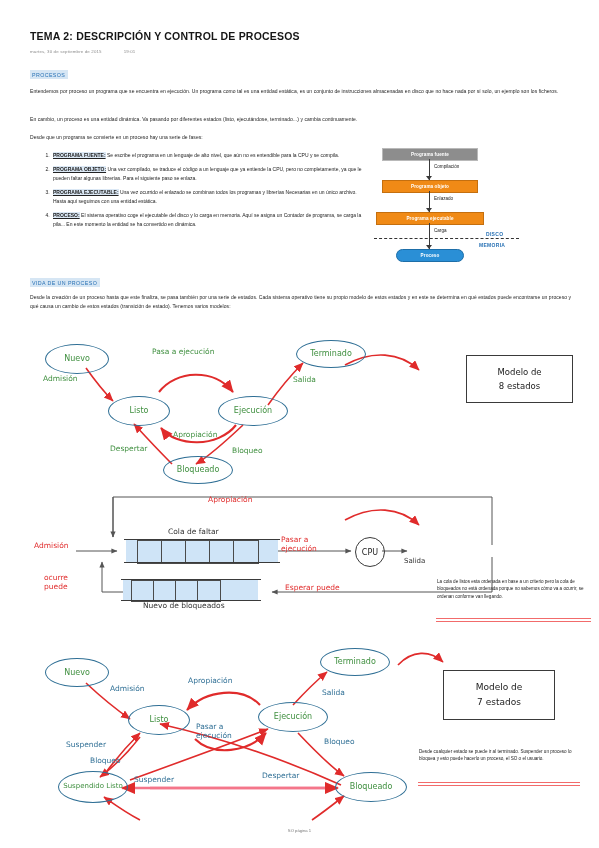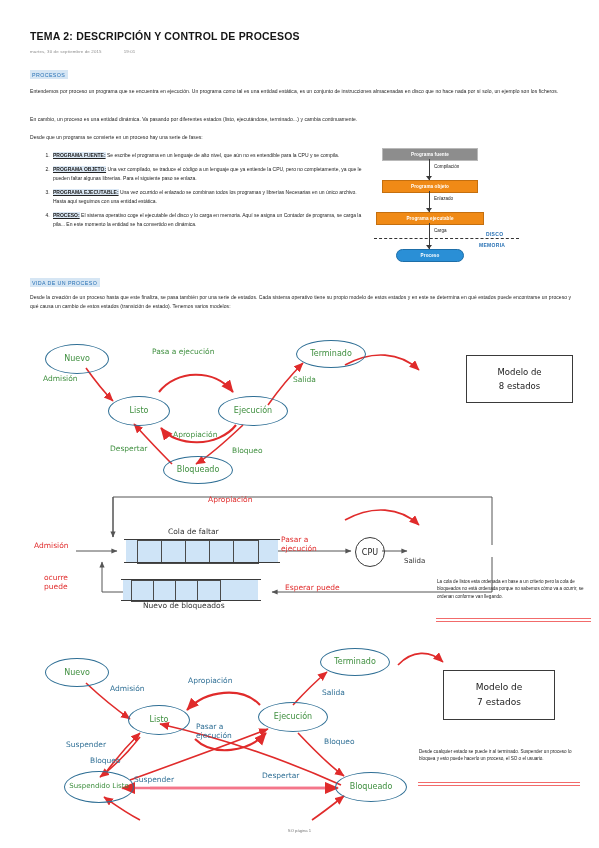--- a/index.html
+++ b/index.html
@@ -274,21 +274,21 @@
 
   <div class="smalltext" style="left:437px;top:578px;width:152px;">La cola de listos esta ordenada en base a un criterio pero la cola de bloqueados no está ordenada porque no sabemos cómo va a ocurrir, se ordenan conforme van llegando.</div>
   <div class="redrule" style="left:436px;top:618px;width:155px;"></div>
   <div class="redrule" style="left:436px;top:621px;width:155px;"></div>
 
   <div class="ell" style="left:45px;top:658px;width:62px;height:27px;">Nuevo</div>
   <div class="ell" style="left:128px;top:705px;width:60px;height:28px;">Listo</div>
   <div class="ell" style="left:258px;top:702px;width:68px;height:28px;">Ejecución</div>
   <div class="ell" style="left:320px;top:648px;width:68px;height:26px;">Terminado</div>
   <div class="ell" style="left:335px;top:772px;width:70px;height:28px;">Bloqueado</div>
-  <div class="ell small" style="left:64px;top:771px;width:68px;height:30px;line-height:1.05;">Suspendido Listo</div>
+  <div class="ell small" style="left:58px;top:771px;width:68px;height:30px;line-height:1.05;">Suspendido Listo</div>
 
   <div class="lbl-teal" style="left:110px;top:684px;">Admisión</div>
   <div class="lbl-teal" style="left:188px;top:676px;">Apropiación</div>
   <div class="lbl-teal" style="left:322px;top:688px;">Salida</div>
   <div class="lbl-teal" style="left:324px;top:737px;">Bloqueo</div>
   <div class="lbl-teal" style="left:196px;top:723px;width:38px;white-space:normal;line-height:1.15;">Pasar a ejecución</div>
   <div class="lbl-teal" style="left:66px;top:740px;">Suspender</div>
   <div class="lbl-teal" style="left:90px;top:756px;">Bloqueo</div>
   <div class="lbl-teal" style="left:134px;top:775px;">Suspender</div>
   <div class="lbl-teal" style="left:262px;top:771px;">Despertar</div>

